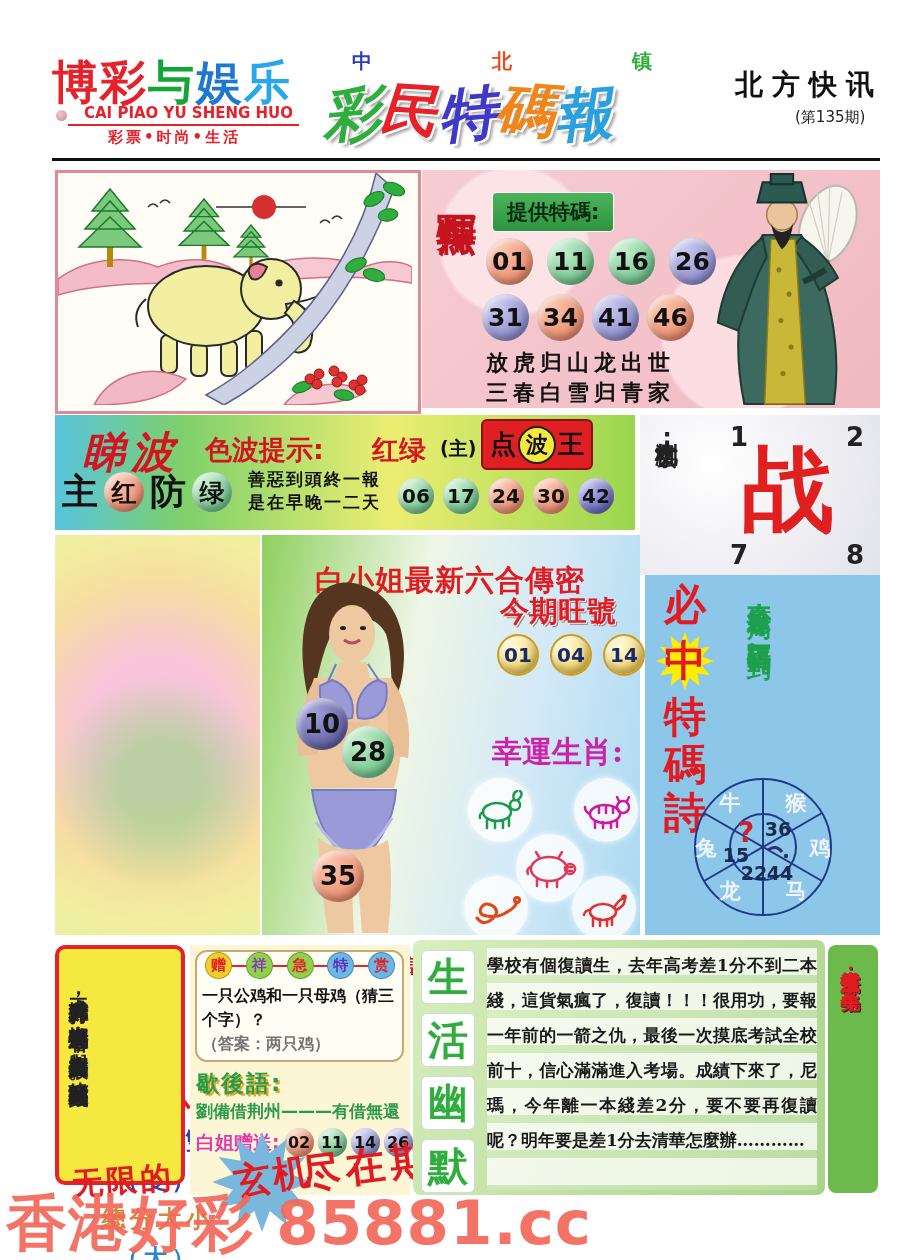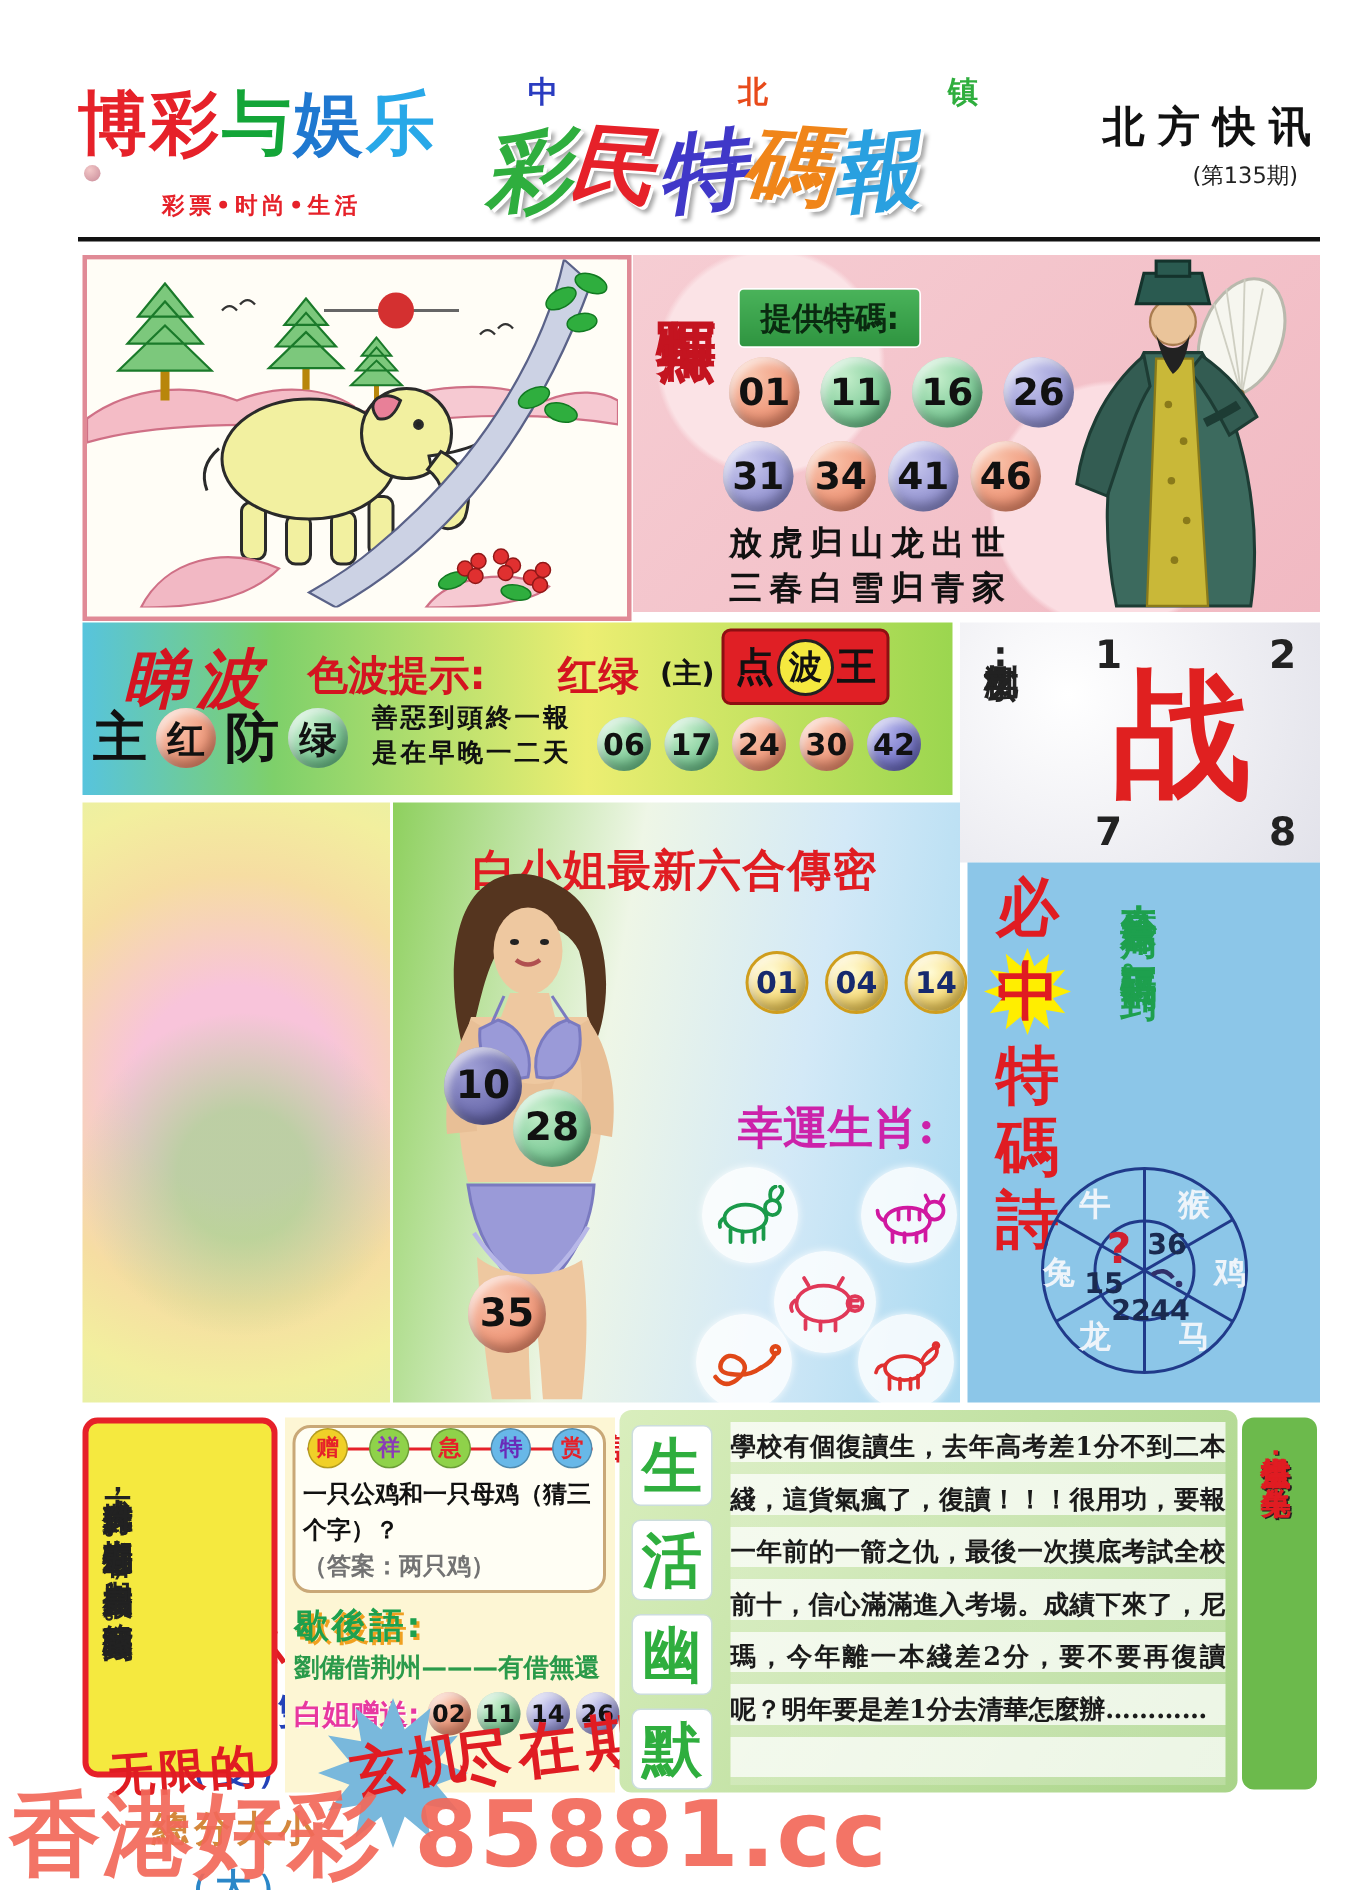--- a/index.html
+++ b/index.html
@@ -161,20 +161,21 @@
   .watermark{left:6px;top:1183px;font-size:61px;font-weight:bold;color:#f2695a;opacity:.92;
              letter-spacing:1px;z-index:40;white-space:nowrap;}
 </style>
 </head>
 <body>
 
 <div class="page">
 
   <div class="abs masthead"><span style="color: rgb(230, 33, 41);">博</span><span style="color: rgb(230, 33, 41);">彩</span><span style="color: rgb(19, 165, 56);">与</span><span style="color: rgb(31, 120, 208);">娱</span><span style="color: rgb(40, 168, 232);">乐</span></div>
   <div class="abs pin-dot"></div>
+  <div class="abs pinyin">CAI PIAO YU SHENG HUO</div>
   <div class="abs m-sub">彩票•时尚•生活</div>
 
   <div class="abs logo-small">
       <span style="color: rgb(42, 60, 192);">中</span>
       <span style="color: rgb(232, 74, 26);">北</span>
       <span style="color: rgb(47, 174, 62);">镇</span>
     </div>
   <div class="abs logo-big"><span style="color: rgb(47, 174, 62);">彩</span><span style="color: rgb(230, 33, 41);">民</span><span style="color: rgb(64, 56, 200);">特</span><span style="color: rgb(240, 133, 25);">碼</span><span style="color: rgb(41, 160, 224);">報</span></div>
 
   <div class="abs edition serif">北方快讯</div>
@@ -368,20 +369,21 @@
       <span class="ball c-orange">35</span>
     </span>
   <style>
     .bodyball{display:block;}
     .bodyball .ball{position:absolute;}
     .bodyball .ball:nth-child(1){left:0;top:0;}
     .bodyball .ball:nth-child(2){left:46px;top:28px;}
     .bodyball .ball:nth-child(3){left:16px;top:152px;}
   </style>
 
+  <div class="abs hot-label serif">今期旺號</div>
   <div class="abs hot1">
       <span class="ball gold">01</span>
       <span class="ball gold">04</span>
       <span class="ball gold">14</span>
       <span class="ball gold">20</span>
     </div>
   <div class="abs zlabel">幸運生肖:</div>
 
   <div class="abs zc" style="left:468px;top:778px;width:64px;height:64px;">
     <svg width="50" height="40" viewBox="0 0 50 40">

